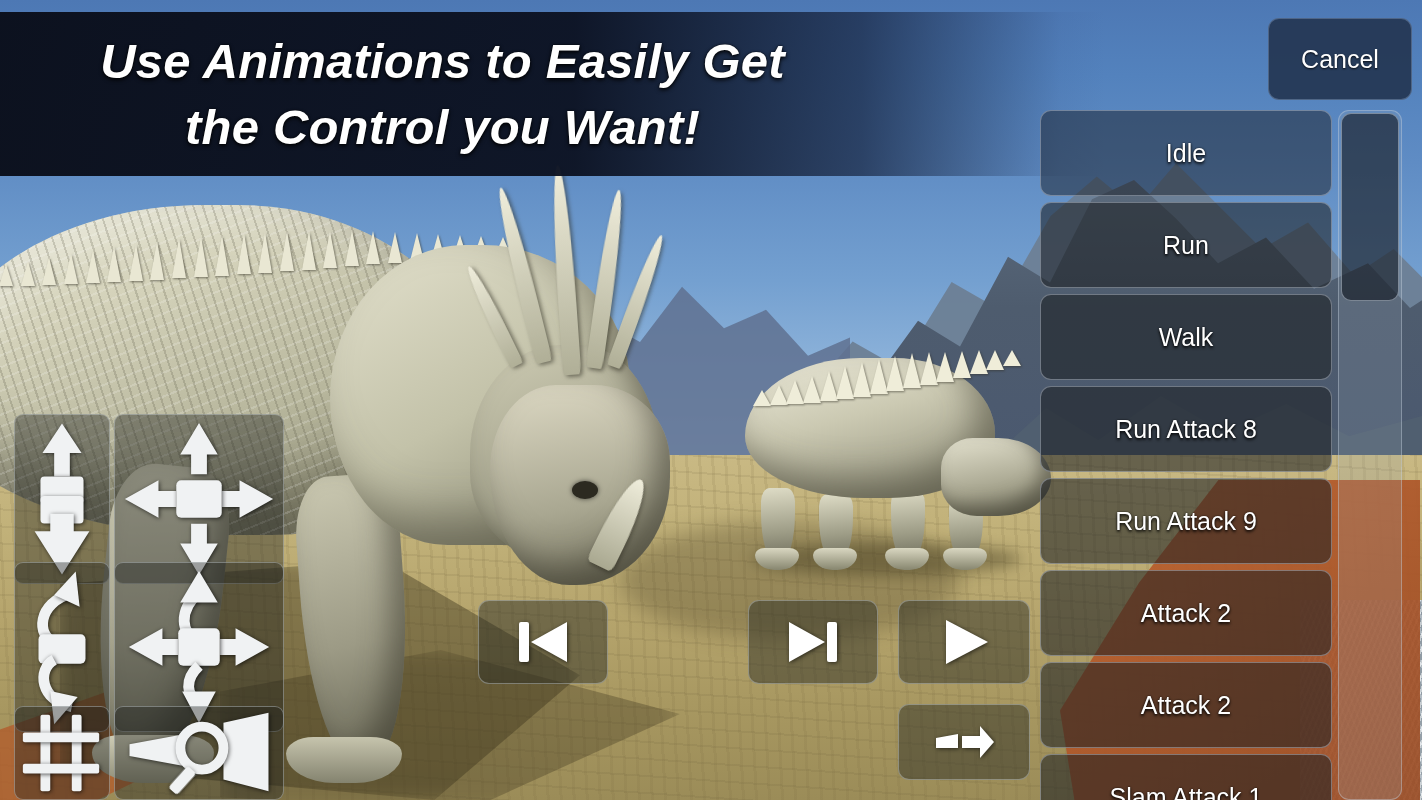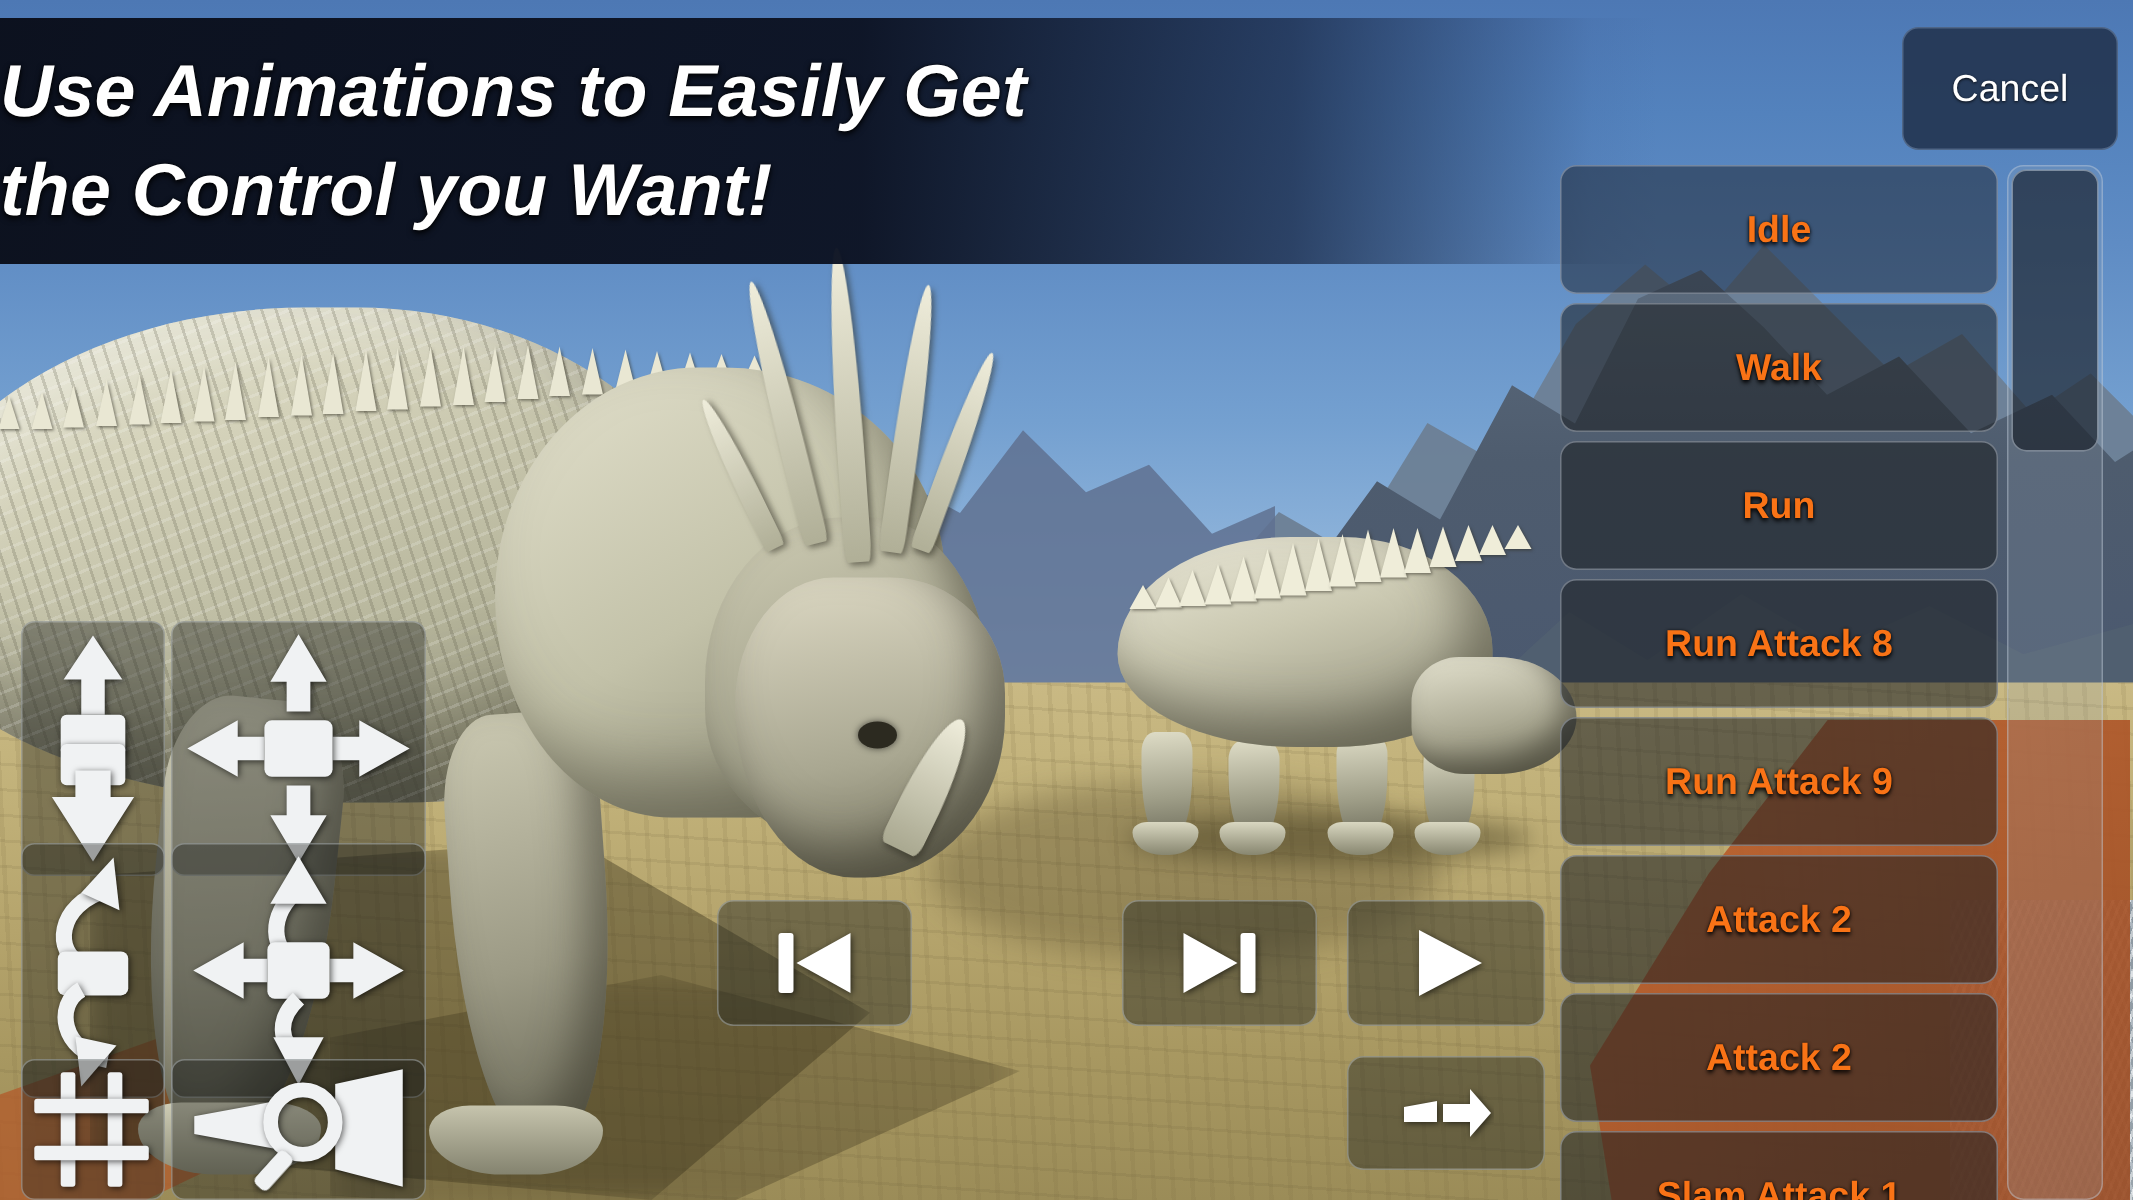--- a/index.html
+++ b/index.html
@@ -265,21 +265,21 @@
     background:rgba(60,52,26,.42); border-radius:50%; filter:blur(7px);
   }
 
   
   .banner {
     position:absolute; left:0; top:12px; width:1105px; height:164px;
     background:linear-gradient(90deg,
       rgba(10,14,26,.97) 0%, rgba(12,18,34,.96) 52%,
       rgba(24,38,66,.72) 78%, rgba(60,92,146,.12) 96%, rgba(70,105,160,0) 100%);
     display:flex; flex-direction:column;
-    justify-content:center;
+    align-items:center; justify-content:center;
     padding-right:220px;
   }
   .banner-line {
     font-style:italic; font-weight:bold; color:#fff;
     font-size:49px; line-height:66px; letter-spacing:.2px;
     white-space:nowrap;
     text-shadow:0 2px 4px rgba(0,0,0,.9), 0 0 2px rgba(0,0,0,.8);
   }
 
   
@@ -297,24 +297,23 @@
   .btn-cancel { left:1268px; top:18px; width:144px; }
 
   
   .anim-list { position:absolute; left:1040px; top:110px; width:292px; height:690px; }
   .anim-item {
     position:relative; width:292px; height:86px; margin-bottom:6px;
     background:rgba(26,30,34,.56);
     border:1px solid rgba(190,200,212,.45);
     border-radius:11px;
     display:flex; align-items:center; justify-content:center;
-    color:#f97316; font-size:25px;
+    color:#ffffff; font-size:25px;
     text-shadow:0 2px 3px rgba(0,0,0,.85), 0 0 2px rgba(0,0,0,.7);
     cursor:pointer;
-    font-weight:bold;
   }
   .anim-item.first { background:rgba(26,32,42,.50); }
 
   
   .scroll-track {
     position:absolute; left:1338px; top:110px; width:64px; height:690px;
     background:rgba(150,165,180,.20);
     border:1px solid rgba(200,212,224,.40);
     border-radius:11px;
   }
@@ -469,24 +468,24 @@
     <div class="banner-line">the Control you Want!</div>
   </div>
 
   <div class="topbtn btn-cancel">Cancel</div>
 
   <div class="anim-list">
     <div class="anim-item first">
       <span>Idle</span>
     </div>
     <div class="anim-item">
+      <span>Run</span>
+    </div>
+    <div class="anim-item">
       <span>Walk</span>
-    </div>
-    <div class="anim-item">
-      <span>Run</span>
     </div>
     <div class="anim-item">
       <span>Run Attack 8</span>
     </div>
     <div class="anim-item">
       <span>Run Attack 9</span>
     </div>
     <div class="anim-item">
       <span>Attack 2</span>
     </div>

